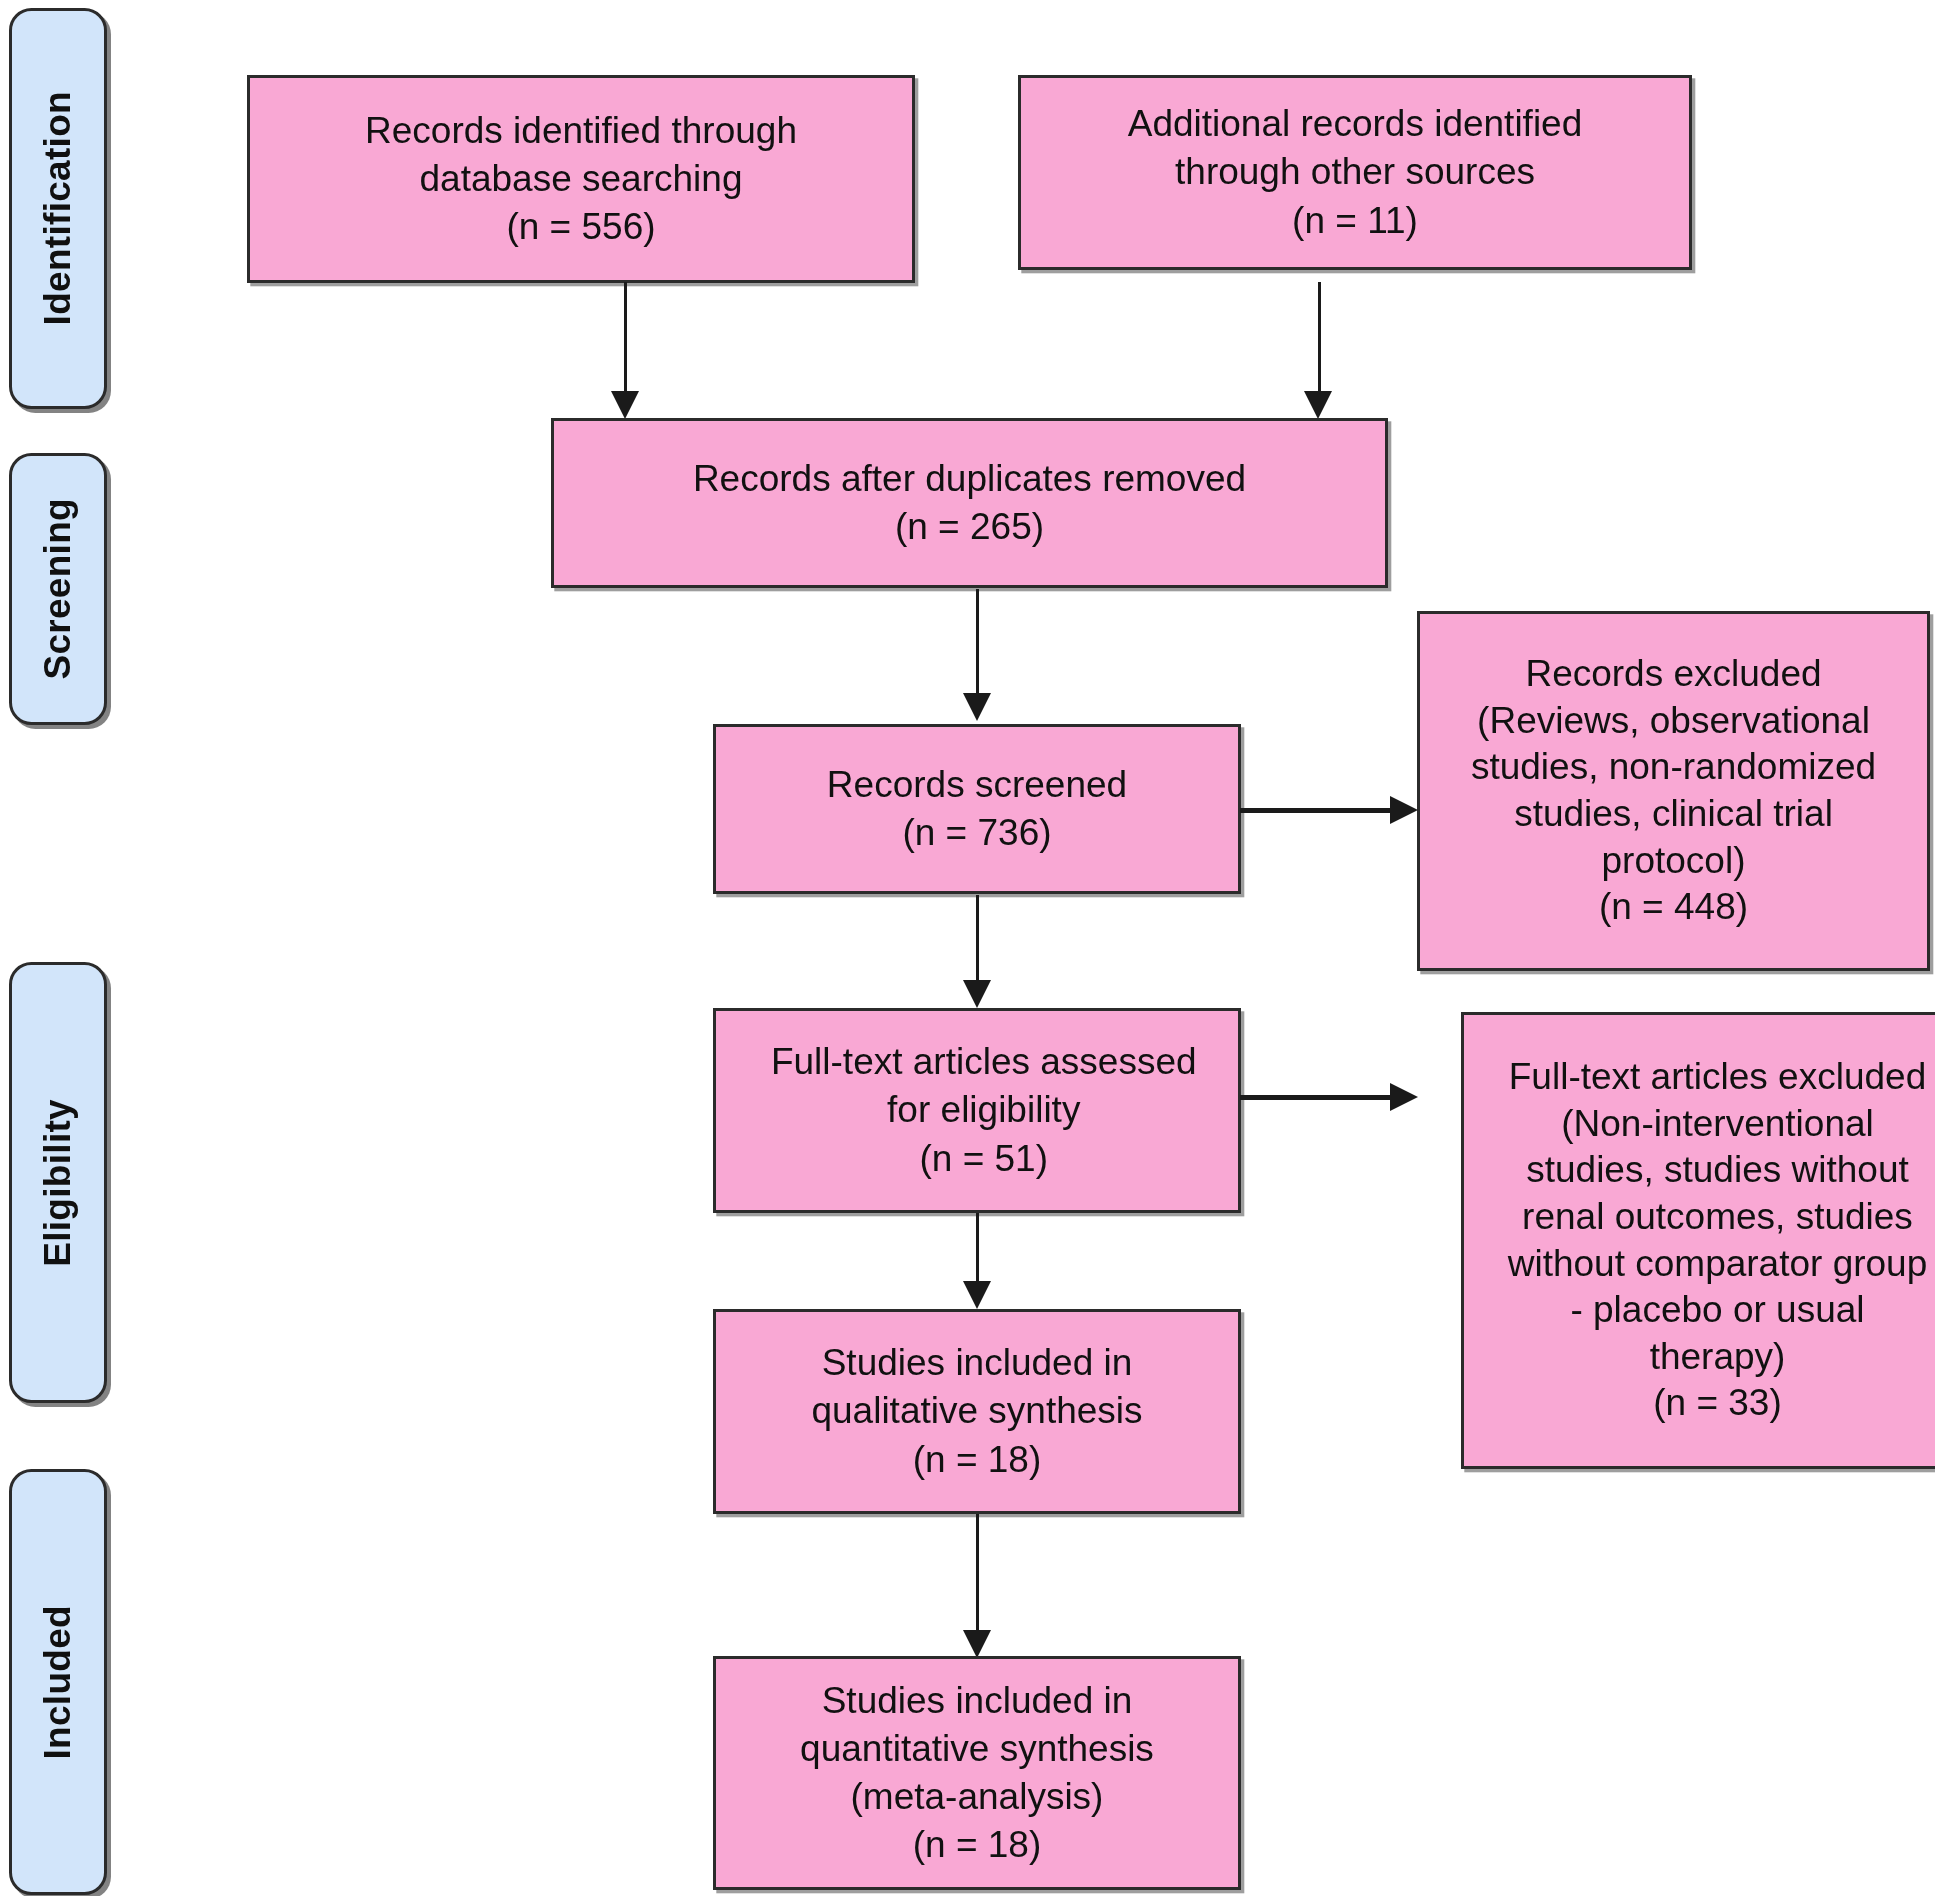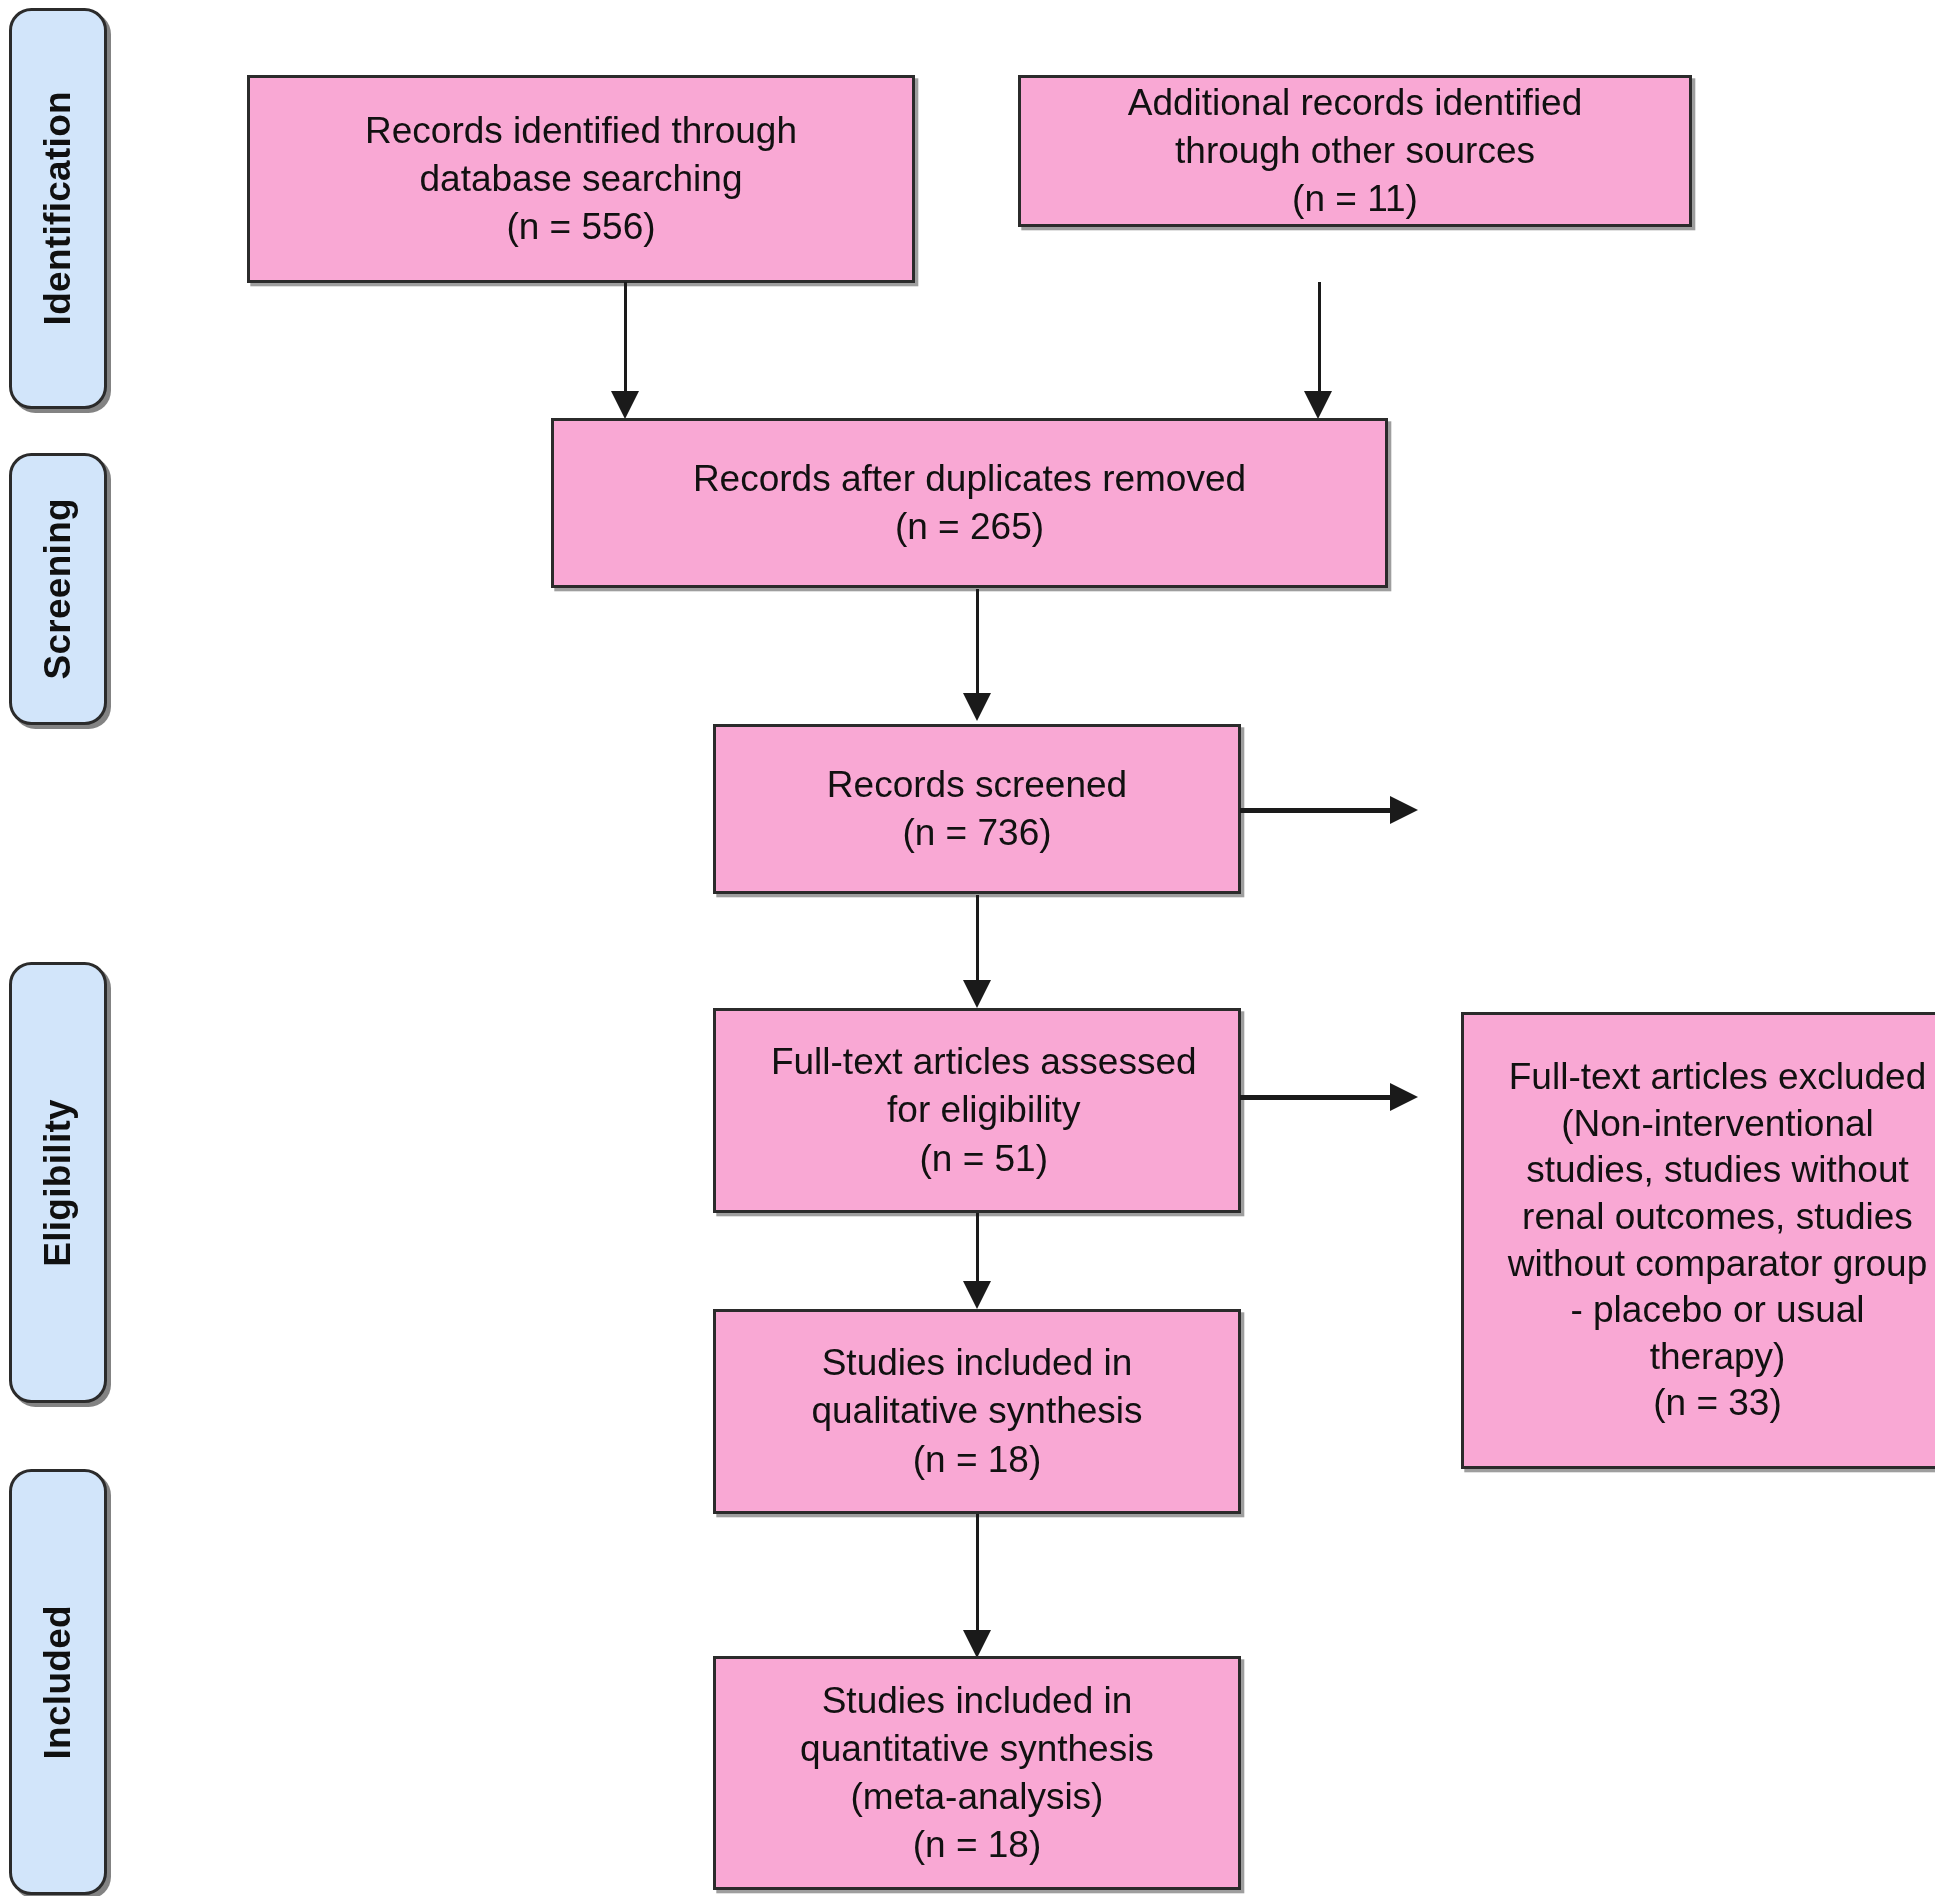--- a/index.html
+++ b/index.html
@@ -112,21 +112,21 @@
   <div class="stage-tab" style="left:9.2px; top:1469px; width:98px; height:426px;">
     <span class="stage-label">Included</span>
   </div>
 
   <div class="flow-box" style="left:247px; top:75px; width:668px; height:208px;">
     <span class="box-text">Records identified through
 database searching
 (n = 556)</span>
   </div>
 
-  <div class="flow-box" style="left:1018px; top:75px; width:674px; height:152px;justify-content:center;">
+  <div class="flow-box" style="left:1018px; top:75px; width:674px; height:195px;justify-content:center;">
     <span class="box-text">Additional records identified
 through other sources
 (n = 11)</span>
   </div>
 
   <div class="conn">
     <div class="conn-line-v" style="left:624px; top:282px; height:111px;"></div>
     <div class="arrow-down" style="left:611px; top:391px;"></div>
   </div>
 
@@ -143,20 +143,28 @@
   <div class="conn">
     <div class="conn-line-v" style="left:976px; top:589px; height:107px;"></div>
     <div class="arrow-down" style="left:963px; top:693px;"></div>
   </div>
 
   <div class="flow-box" style="left:713px; top:724px; width:528px; height:170px;">
     <span class="box-text">Records screened
 (n = 736)</span>
   </div>
 
+  <div class="flow-box tight" style="left:1417px; top:611px; width:513px; height:360px;">
+    <span class="box-text">Records excluded
+(Reviews, observational
+studies, non-randomized
+studies, clinical trial
+protocol)
+(n = 448)</span>
+  </div>
 
   <div class="conn">
     <div class="conn-line-h" style="left:1240px; top:808px; width:152px;"></div>
     <div class="arrow-right" style="left:1390px; top:796px;"></div>
   </div>
 
   <div class="conn">
     <div class="conn-line-v" style="left:976px; top:895px; height:88px;"></div>
     <div class="arrow-down" style="left:963px; top:980px;"></div>
   </div>

